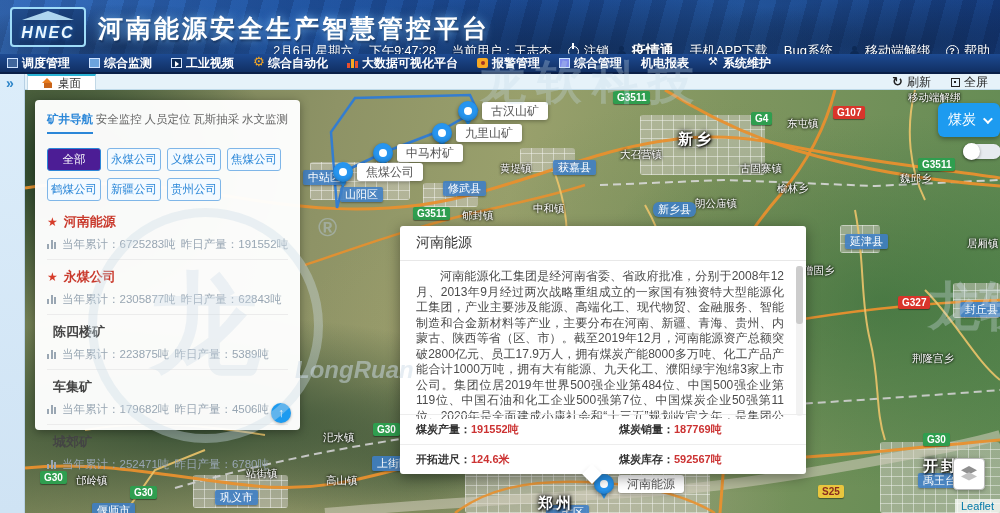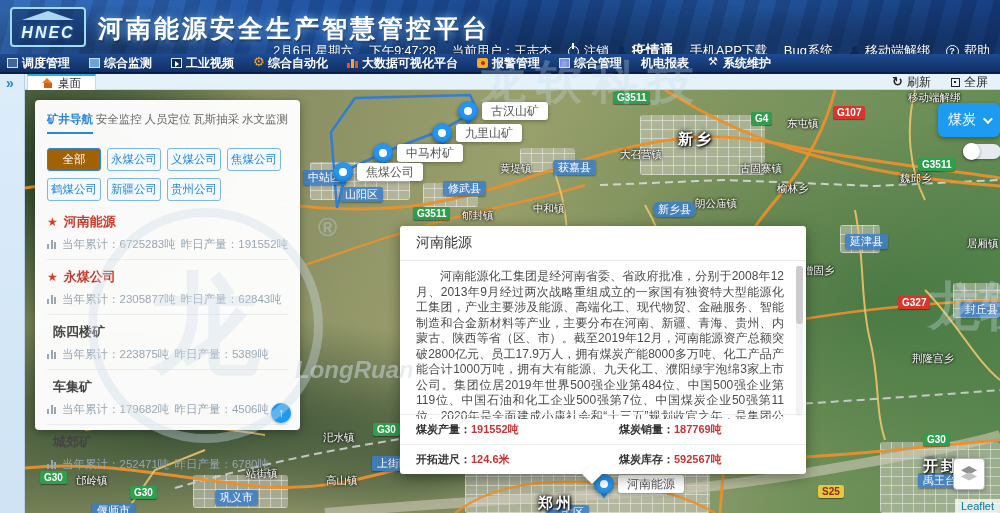--- a/index.html
+++ b/index.html
@@ -119,21 +119,21 @@
 
   
   .panel{position:absolute;left:35px;top:100px;width:265px;height:330px;background:rgba(255,255,255,.97);border-radius:4px;
     box-shadow:0 2px 10px rgba(0,0,0,.35);padding:10px 12px 6px;z-index:20;}
   .panel-tabs{display:flex;justify-content:space-between;align-items:flex-start;font-size:11.5px;color:#666;padding:2px 0 8px;}
   .panel-tab{cursor:pointer;padding-bottom:5px;white-space:nowrap;}
   .panel-tab.active{color:#2b87d8;font-weight:bold;border-bottom:2px solid #2b87d8;}
   .filters{display:flex;flex-wrap:wrap;gap:7px 6px;padding:6px 0 4px;}
   .filter-btn{width:54px;height:23px;line-height:21px;text-align:center;font-size:11.5px;border-radius:3px;cursor:pointer;
     background:#f3faff;border:1px solid #7fb6e8;color:#2b87d8;}
-  .filter-btn.active{background:#a16207;border-color:#2b87d8;color:#fff;}
+  .filter-btn.active{background:#4c1d95;border-color:#2b87d8;color:#fff;}
   .company{padding:8px 0 7px;border-bottom:1px solid #ececec;}
   .company:last-of-type{border-bottom:none;}
   .company-name{font-size:13px;font-weight:bold;color:#444;display:flex;align-items:center;gap:6px;}
   .company .star{color:#d63c2a;font-size:12px;}
   .company.highlight .name{color:#c9392c;}
   .company-stat{display:flex;align-items:center;gap:5px;margin-top:6px;font-size:11.5px;color:#98a6b3;white-space:nowrap;}
   .ico-bars{width:10px;height:9px;flex:none;background-image:linear-gradient(#9aa7b3,#9aa7b3),linear-gradient(#9aa7b3,#9aa7b3),linear-gradient(#9aa7b3,#9aa7b3);
     background-size:2px 5px,2px 9px,2px 7px;background-position:0 100%,3.5px 100%,7px 100%;background-repeat:no-repeat;}
   .panel-up{position:absolute;right:9px;bottom:7px;width:20px;height:20px;border-radius:50%;background:#1d9bf0;color:#fff;
     font-size:12px;line-height:20px;text-align:center;cursor:pointer;box-shadow:0 1px 3px rgba(0,0,0,.3);}

